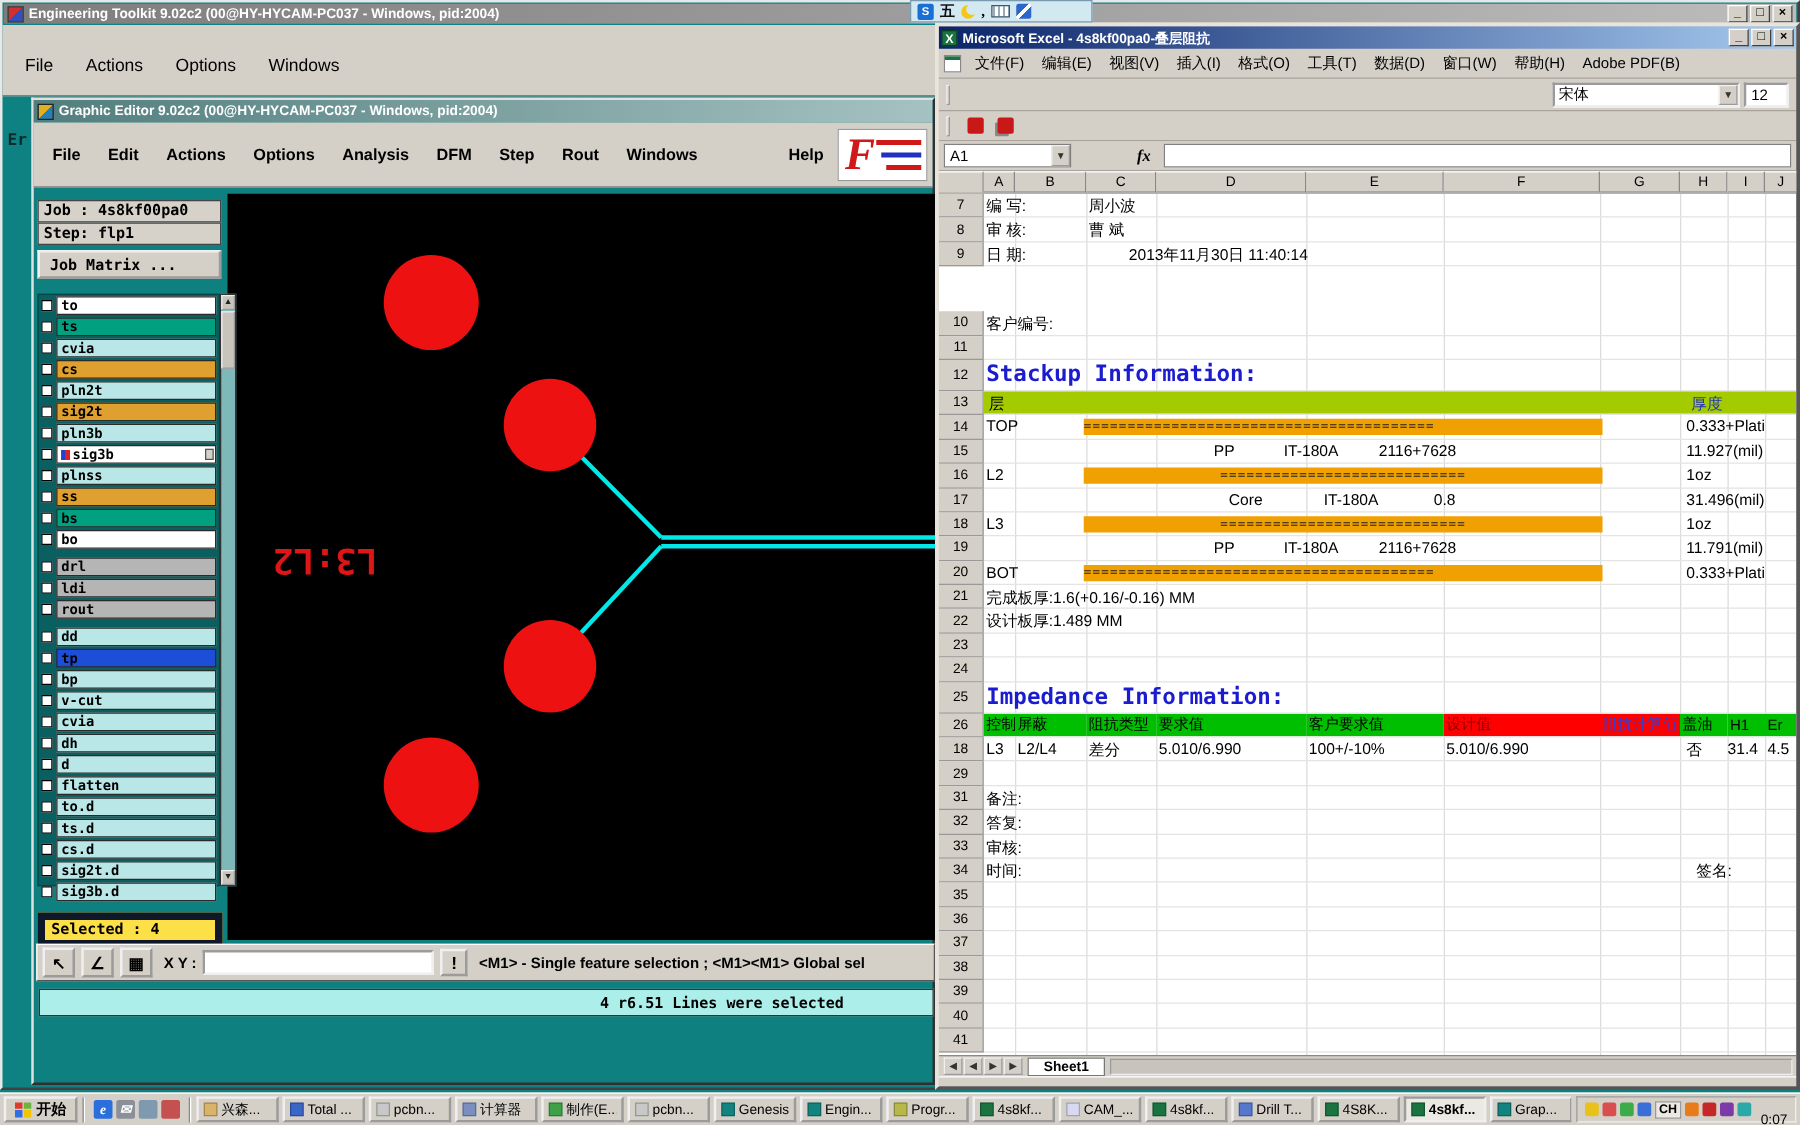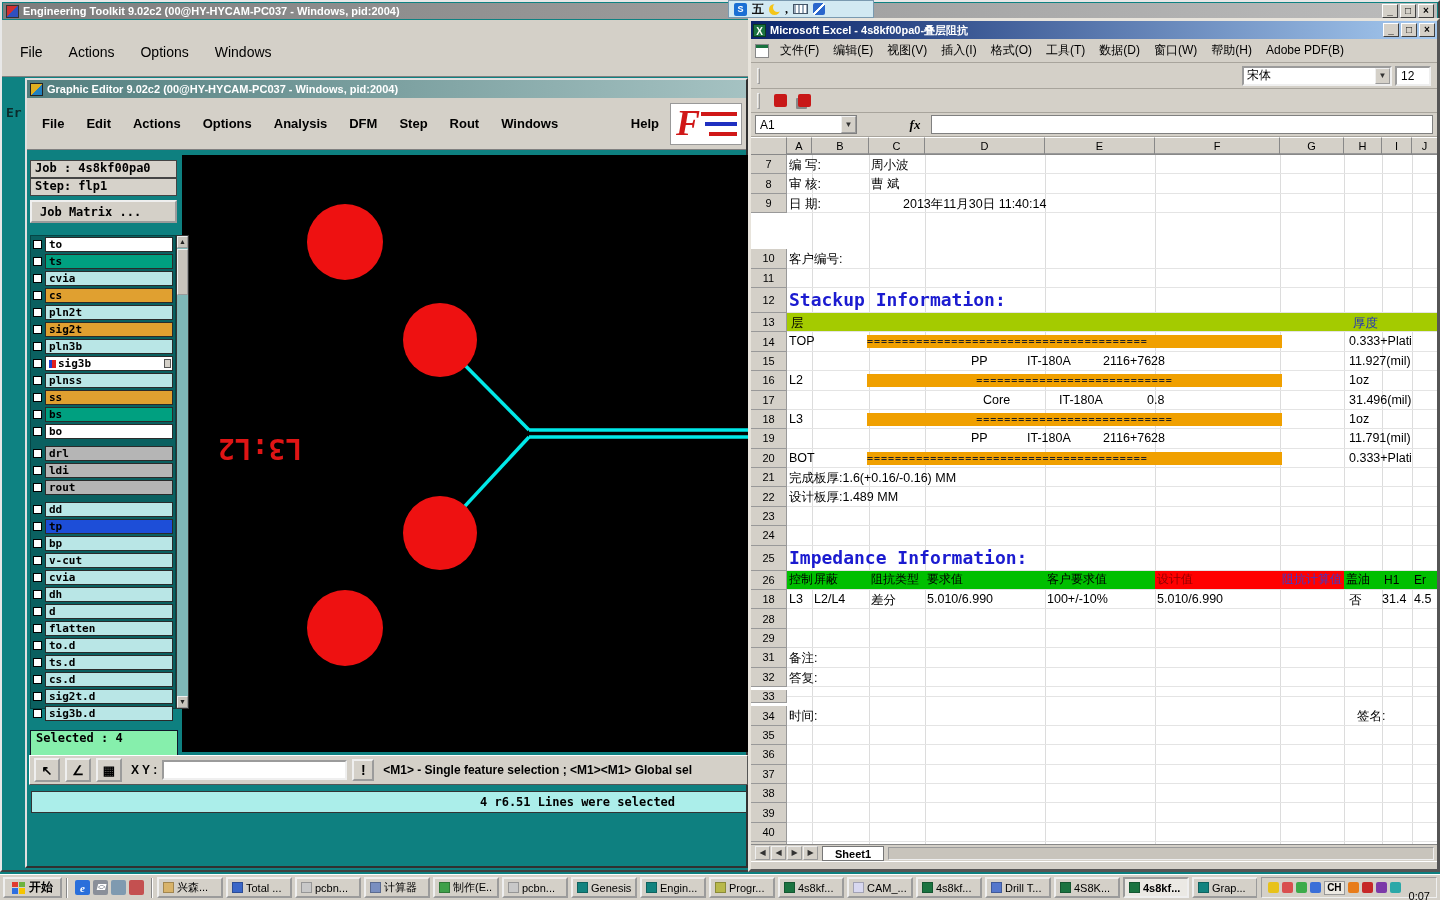--- a/index.html
+++ b/index.html
@@ -43,21 +43,21 @@
   .layer-row{flex:0 0 16.5px;display:flex;align-items:center;gap:3px;padding:0 2px;}
   .layer-check{width:9px;height:9px;background:#fff;border:1px solid #000;flex:none;}
   .layer-name{flex:1;align-self:stretch;margin:1px 0;font:bold 11px "DejaVu Sans Mono",monospace;padding-left:3px;border:1px solid #2a2a2a;white-space:nowrap;overflow:hidden;display:flex;align-items:center;gap:2px;}
   .layer-gap{flex:0 0 5px;}
   .sel-marker{width:7px;height:8px;background:#e02020;border-left:3px solid #2040d0;flex:none;}
   .row-flag{width:7px;height:9px;background:#d4d0c8;border:1px solid #555;margin-left:auto;margin-right:1px;flex:none;}
   .lscroll{width:13px;display:flex;flex-direction:column;background:#7fb8b8;border:1px solid #333;}
   .sb-btn{flex:0 0 12px;background:#c8c4bc;border:1px outset #efefef;font-size:7px;line-height:10px;text-align:center;color:#222;}
   .sb-thumb{flex:0 0 46px;background:#c8c4bc;border:1px outset #efefef;margin:1px 0;}
   .sb-track{flex:1;}
-  .selected-bar{position:absolute;left:3px;top:580px;width:148px;height:28px;background:#86efac;border:1px solid #0f172a;font:bold 12px "DejaVu Sans Mono",monospace;line-height:15px;padding-left:5px;}
+  .selected-bar{position:absolute;left:3px;top:580px;width:148px;height:28px;background:#fde047;border:6px solid #0f172a;font:bold 12px "DejaVu Sans Mono",monospace;line-height:15px;padding-left:5px;}
   .ge-toolbar{position:absolute;left:2px;top:605px;width:719px;height:30px;background:#d4d0c8;border:1px solid;border-color:#fff #555 #555 #fff;display:flex;align-items:center;gap:5px;padding:0 4px;}
   .tool-btn{width:26px;height:24px;background:#d4d0c8;border:2px outset #efefef;display:flex;align-items:center;justify-content:center;font-size:13px;font-weight:bold;flex:none;}
   .xy-label{font:bold 12px "Liberation Sans",sans-serif;margin-left:4px;white-space:pre;}
   .xy-input{width:185px;height:20px;border:2px inset #efefef;background:#fff;font:12px "DejaVu Sans Mono",monospace;}
   .alert-btn{width:22px;height:22px;background:#d4d0c8;border:2px outset #efefef;text-align:center;font:bold 14px/18px "Liberation Sans",sans-serif;flex:none;}
   .status-panel{flex:1;font:bold 12px "Liberation Sans",sans-serif;white-space:nowrap;overflow:hidden;padding-left:4px;}
   .ge-message{position:absolute;left:4px;top:641px;width:716px;height:22px;background:#abeeea;border:1px solid #333;overflow:hidden;}
   .ge-message span{display:inline-block;margin-left:448px;font:bold 12px "DejaVu Sans Mono",monospace;line-height:20px;white-space:nowrap;}
 
   
@@ -615,40 +615,36 @@
             <span class="xcell" style="left: 140px;">5.010/6.990</span>
             <span class="xcell" style="left: 260px;">100+/-10%</span>
             <span class="xcell" style="left: 370px;">5.010/6.990</span>
             <span class="xcell" style="left: 495px; margin-top: 36px;">101.71</span>
             <span class="xcell" style="left: 562px;">否</span>
             <span class="xcell" style="left: 595px;">31.4</span>
             <span class="xcell" style="left: 627px;">4.5</span>
           </div>
         </div>
         <div class="xrow" style="height: 19.4px;">
-          <div class="xrow-num">28</div>
-          <div class="xrow-content"></div>
-        </div>
-        <div class="xrow" style="height: 19.4px;">
           <div class="xrow-num">29</div>
           <div class="xrow-content"></div>
         </div>
         <div class="xrow" style="height: 19.4px;">
           <div class="xrow-num">31</div>
           <div class="xrow-content">
             <span class="xcell" style="left: 2px;">备注:</span>
           </div>
         </div>
         <div class="xrow" style="height: 19.4px;">
           <div class="xrow-num">32</div>
           <div class="xrow-content">
             <span class="xcell" style="left: 2px;">答复:</span>
           </div>
         </div>
-        <div class="xrow" style="height: 19.4px; align-items: center;">
+        <div class="xrow" style="height: 19.4px;">
           <div class="xrow-num">33</div>
           <div class="xrow-content">
             <span class="xcell" style="left: 2px;">审核:</span>
           </div>
         </div>
         <div class="xrow" style="height: 19.4px;">
           <div class="xrow-num">34</div>
           <div class="xrow-content">
             <span class="xcell" style="left: 2px;">时间:</span>
             <span class="xcell" style="left: 570px;">签名:</span>

